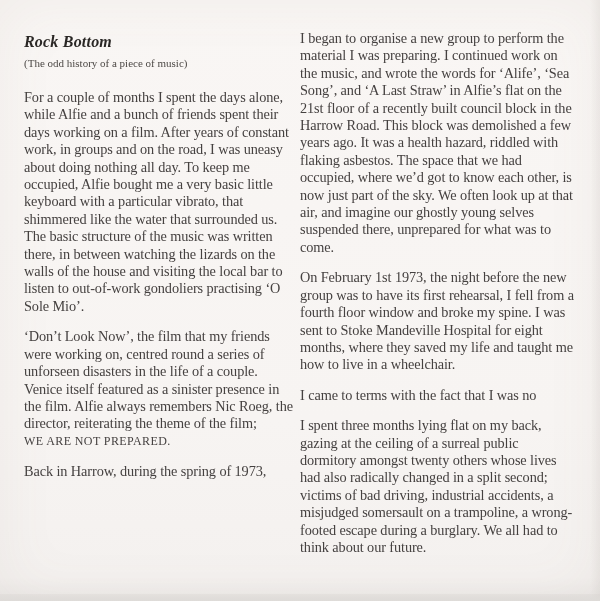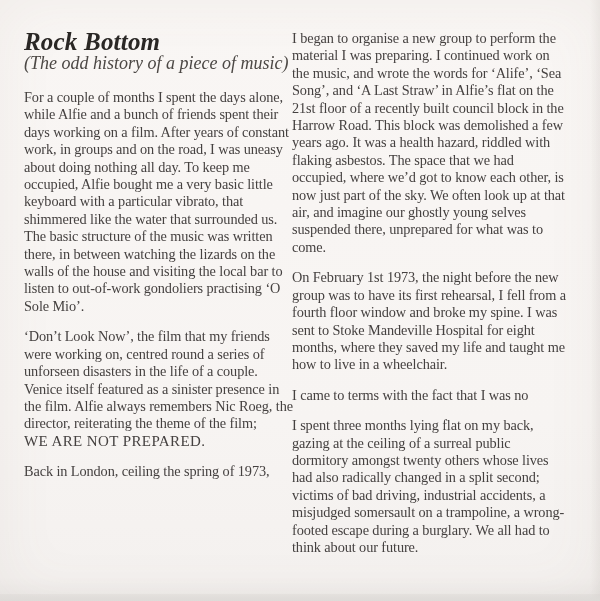--- a/index.html
+++ b/index.html
@@ -36,67 +36,66 @@
   }
   .col {
     position: absolute;
     top: 30px;
   }
   .col-left {
     left: 24px;
     width: 272px;
   }
   .col-right {
-    left: 292px;
+    left: 300px;
     width: 276px;
   }
   .title {
-    font-size: 25px;
+    font-size: 16px;
     font-weight: bold;
     font-style: italic;
     color: #2a2725;
     line-height: 24px;
     margin: 0 0 2px 0;
     letter-spacing: 0.2px;
   }
   .subtitle {
-    font-size: 18px;
-    font-style: italic;
+    font-size: 11px;
     color: #4c4845;
     line-height: 15px;
     margin: 0 0 18px 0;
   }
   p.body-par {
     font-size: 14.3px;
     line-height: 17.4px;
     margin: 0 0 13px 0;
     letter-spacing: -0.1px;
   }
   p.body-par:last-child {
     margin-bottom: 0;
   }
   .caps-line {
     display: block;
-    font-size: 15px;
+    font-size: 12px;
     letter-spacing: 0.4px;
     color: #454140;
   }
 </style>
 </head>
 <body>
 
 <div class="page">
 
   <div class="col col-left">
     <h1 class="title">Rock Bottom</h1>
     <div class="subtitle">(The odd history of a piece of music)</div>
 
     <p class="body-par">For a couple of months I spent the days alone, while Alfie and a bunch of friends spent their days working on a film. After years of constant work, in groups and on the road, I was uneasy about doing nothing all day. To keep me occupied, Alfie bought me a very basic little keyboard with a particular vibrato, that shimmered like the water that surrounded us. The basic structure of the music was written there, in between watching the lizards on the walls of the house and visiting the local bar to listen to out-of-work gondoliers practising ‘O Sole Mio’.</p>
     <p class="body-par"><span>‘Don’t Look Now’, the film that my friends were working on, centred round a series of unforseen disasters in the life of a couple. Venice itself featured as a sinister presence in the film. Alfie always remembers Nic Roeg, the director, reiterating the theme of the film;</span><span class="caps-line">WE ARE NOT PREPARED.</span></p>
-    <p class="body-par">Back in London, ceiling the spring of 1973,</p>
+    <p class="body-par">Back in Harrow, during the spring of 1973,</p>
   </div>
 
   <div class="col col-right">
     <p class="body-par">I began to organise a new group to perform the material I was preparing. I continued work on the music, and wrote the words for ‘Alife’, ‘Sea Song’, and ‘A Last Straw’ in Alfie’s flat on the 21st floor of a recently built council block in the Harrow Road. This block was demolished a few years ago. It was a health hazard, riddled with flaking asbestos. The space that we had occupied, where we’d got to know each other, is now just part of the sky. We often look up at that air, and imagine our ghostly young selves suspended there, unprepared for what was to come.</p>
     <p class="body-par">On February 1st 1973, the night before the new group was to have its first rehearsal, I fell from a fourth floor window and broke my spine. I was sent to Stoke Mandeville Hospital for eight months, where they saved my life and taught me how to live in a wheelchair.</p>
     <p class="body-par">I came to terms with the fact that I was no</p>
     <p class="body-par">I spent three months lying flat on my back, gazing at the ceiling of a surreal public dormitory amongst twenty others whose lives had also radically changed in a split second; victims of bad driving, industrial accidents, a misjudged somersault on a trampoline, a wrong-footed escape during a burglary. We all had to think about our future.</p>
   </div>
 
   <div class="scan-edge-right"></div>

